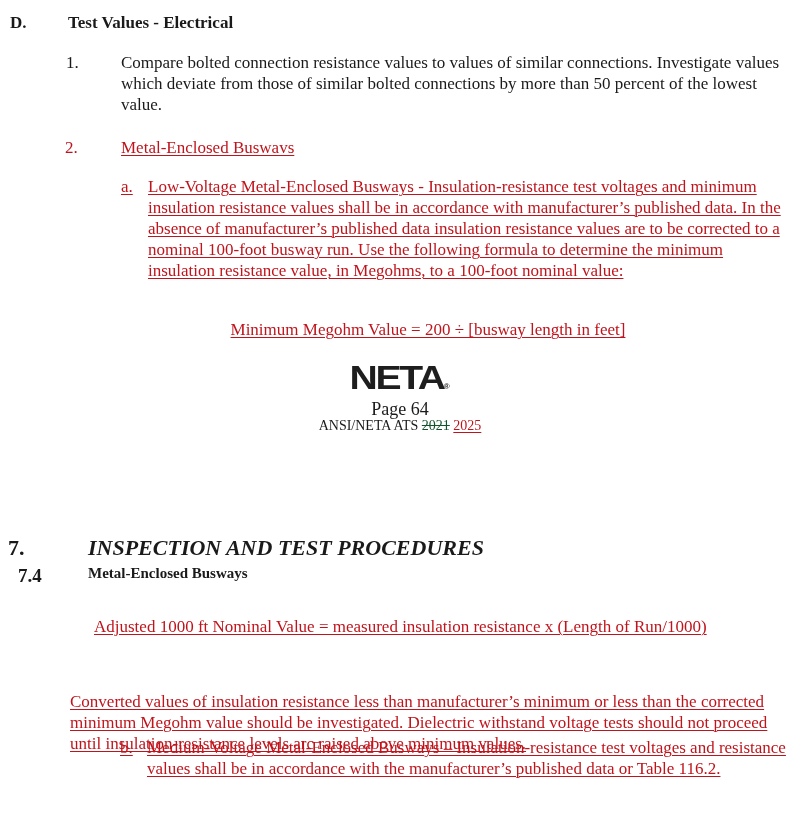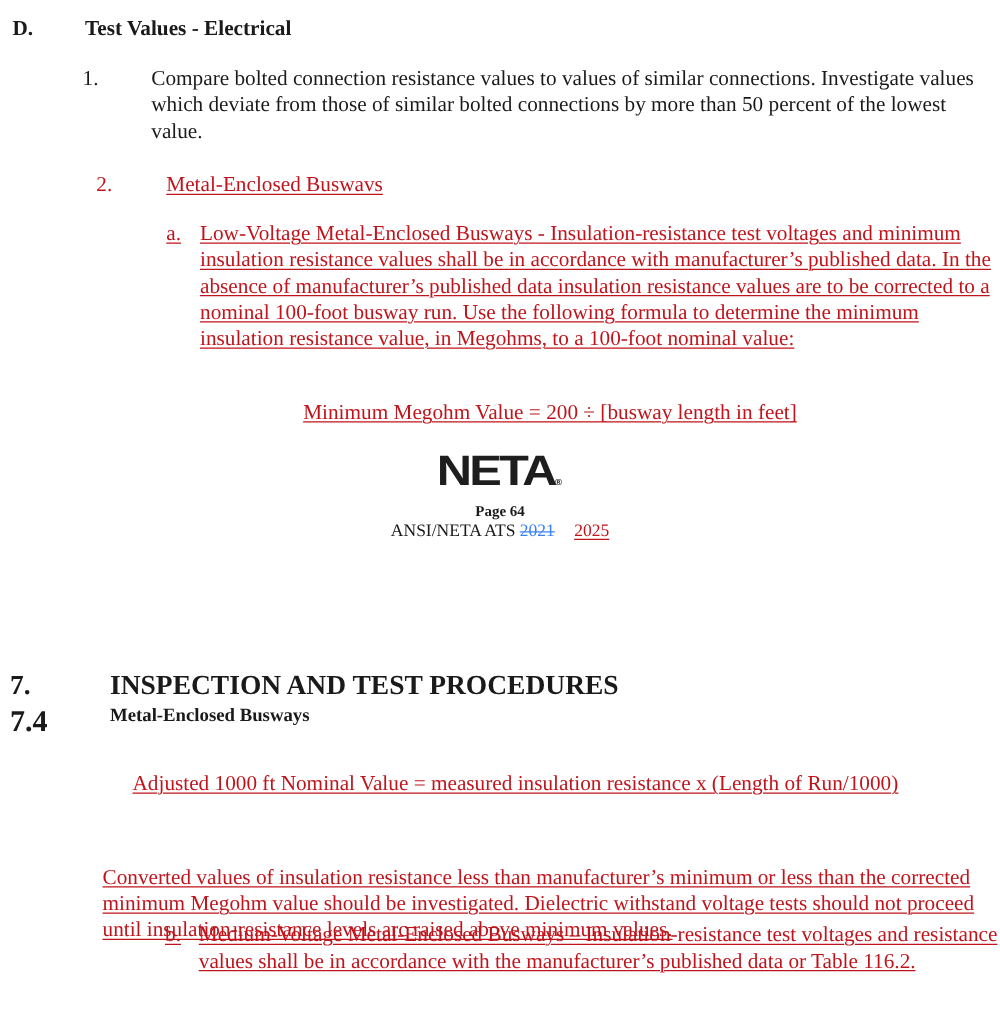--- a/index.html
+++ b/index.html
@@ -1,22 +1,22 @@
 <!DOCTYPE html>
 <html><head>
   <meta charset="utf-8">
   <style>
     html, body { margin: 0; padding: 0; background: #ffffff; }
     body {
       width: 800px; height: 817px; position: relative; overflow: hidden;
       font-family: "Liberation Serif", serif; color: #1a1a1a;
     }
     .abs { position: absolute; }
-    .red { color: #c0141c; margin-left: 12px; }
-    .strike { text-decoration: line-through; color: #3b82f6; }
+    .red { color: #c0141c; }
+    .strike { text-decoration: line-through; color: #14532d; }
     .bold { font-weight: bold; }
     .t17 { font-size: 17px; line-height: 21px; }
 
     #sec-d-letter { left: 10px; top: 12px; }
     #sec-d-title { left: 68px; top: 12px; }
     #item1-num { left: 66px; top: 52px; }
     #item1-text { left: 121px; top: 52px; width: 670px; }
 
     #item2 { left: 65px; top: 137px; white-space: pre; }
     #item2-num { display: inline-block; width: 56px; }
@@ -28,26 +28,26 @@
     .uline { text-decoration: underline; text-decoration-thickness: 1px; text-underline-offset: 2px; }
 
     #formula1 { left: 0; width: 856px; top: 319px; text-align: center; }
 
     #footer { left: 0; width: 800px; top: 360px; text-align: center; }
     #neta-logo {
       display: inline-block; font-family: "Liberation Sans", sans-serif; font-weight: bold;
       font-size: 34px; letter-spacing: -2px; line-height: 34px; color: #1e1e1e; transform: scaleX(1.15);
     }
     #neta-logo sup { font-size: 7px; letter-spacing: 0; vertical-align: 0; }
-    #page-num { font-size: 12px; line-height: 15px; margin-top: -2px; font-weight: bold; }
+    #page-num { font-size: 18px; line-height: 15px; margin-top: -2px; }
     #ats-line { font-size: 14px; line-height: 17px; }
 
     #chap-num { left: 8px; top: 535px; font-size: 22px; font-weight: bold; }
-    #chap-title { left: 88px; top: 535px; font-size: 22px; font-weight: bold; }
-    #subsec-num { left: 8px; top: 565px; font-size: 24px; font-weight: bold; }
+    #chap-title { left: 88px; top: 535px; font-size: 22px; font-weight: bold; font-style: italic; }
+    #subsec-num { left: 18px; top: 565px; font-size: 19px; font-weight: bold; }
     #subsec-title { left: 88px; top: 565px; font-size: 15px; font-weight: bold; }
 
     #formula2 { left: 94px; top: 616px; }
     #para-converted { left: 70px; top: 691px; width: 725px; }
     #itemb { left: 120px; top: 737px; width: 670px; }
   </style>
 </head>
 <body>
 
 <div class="abs t17 bold" id="sec-d-letter">D.</div>

